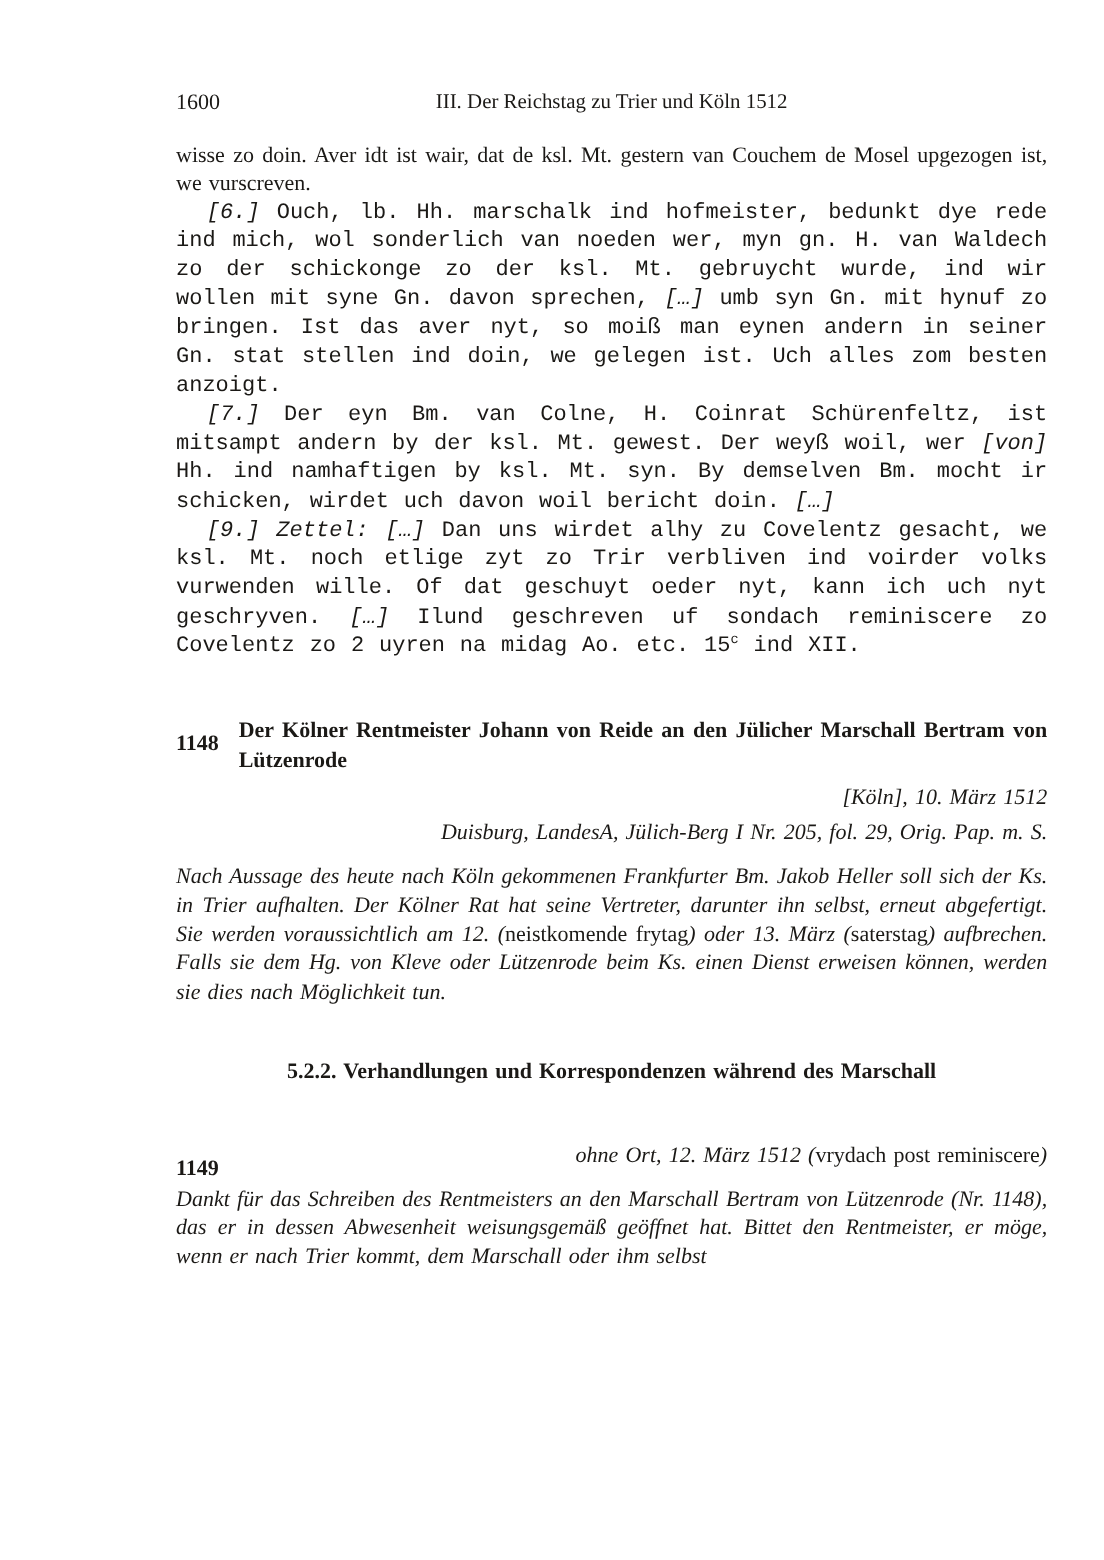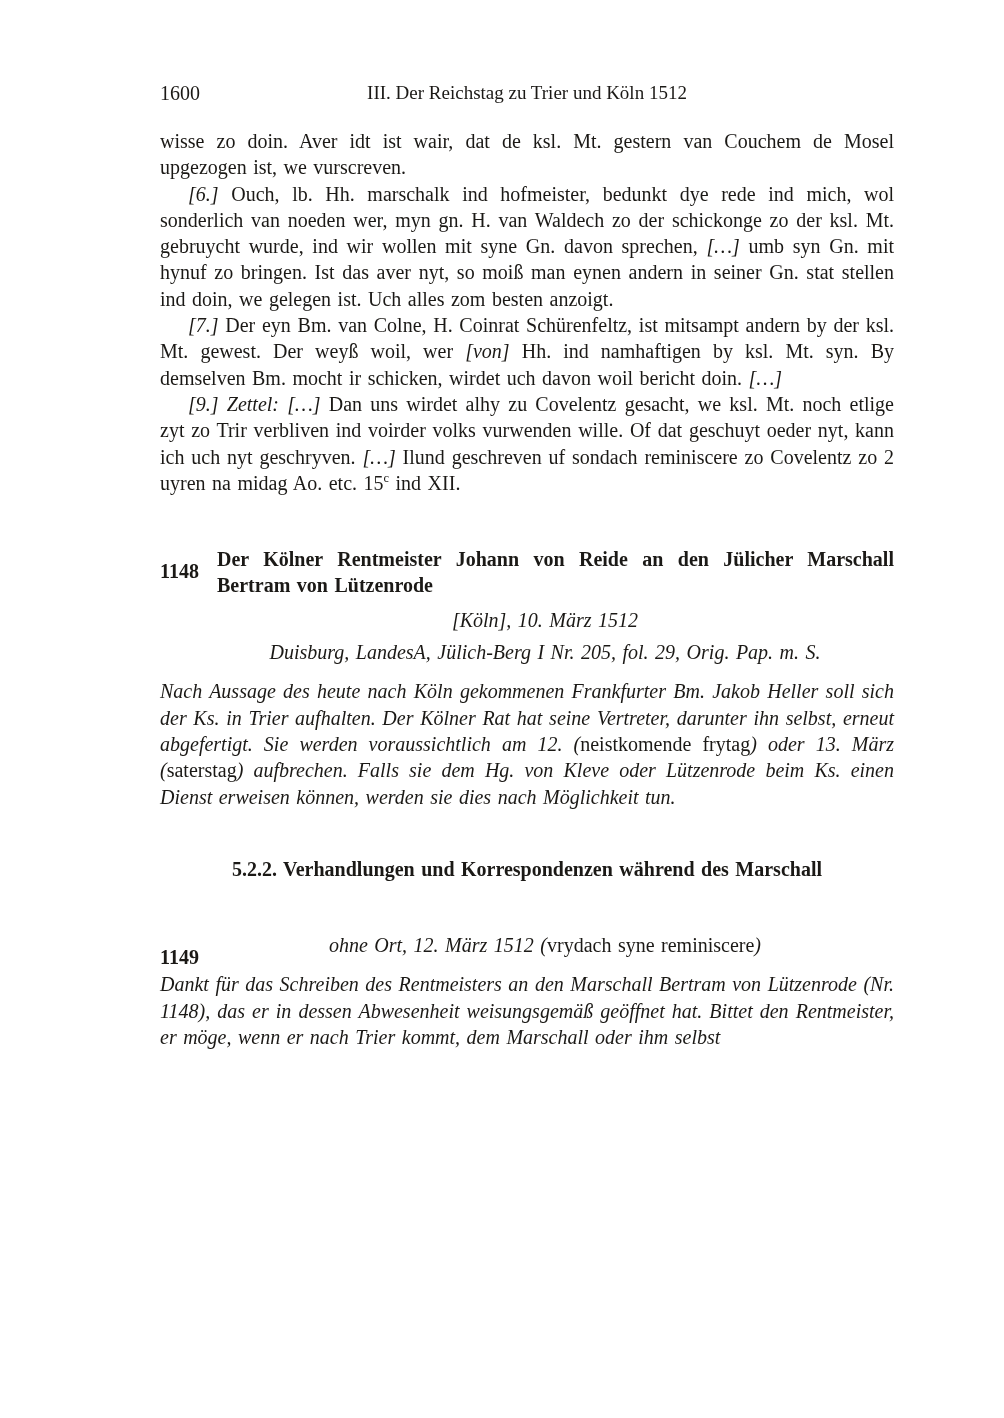--- a/index.html
+++ b/index.html
@@ -7,56 +7,56 @@
     width: 1004px;
     height: 1418px;
     background: #ffffff;
     color: #1b1916;
     font-family: "Liberation Serif", serif;
   }
   .page {
     box-sizing: border-box;
     width: 1004px;
     height: 1418px;
-    padding: 80px 110px 0 160px;
+    padding: 80px 52px 0 160px;
     overflow: hidden;
     background: #ffffff;
   }
   .page-header {
     position: relative;
     font-size: 19px;
     line-height: 26px;
     margin-bottom: 22px;
   }
   .page-number { position: absolute; left: 0; top: 0; font-size: 20px; }
   .running-title { display: block; text-align: center; }
 
   .blk {
     font-size: 20px;
     line-height: 26.3px;
     text-align: justify;
     word-spacing: 1.5px;
   }
   .blk-continuation { text-indent: 0; }
-  .blk-body { text-indent: 28px; }
+  .blk-body { text-indent: 28px; font-family: Liberation Mono, monospace; }
 
   .blk-entry-heading {
     font-weight: bold;
     position: relative;
     padding-left: 57px;
     margin-top: 50px;
     text-align: justify;
   }
   .entry-num { position: absolute; left: 0; top: 12px; }
 
   .blk-meta {
     font-style: italic;
     margin-left: 36px;
     margin-top: 8px;
-    text-align: center;
+    text-align: right;
   }
   .blk-meta + .blk-meta { margin-top: 6px; }
 
   .blk-summary {
     font-style: italic;
     margin-top: 13px;
   }
 
   .blk-section-heading {
     font-weight: bold;
@@ -81,16 +81,16 @@
       <div class="blk blk-continuation"><span>wisse zo doin. Aver idt ist wair, dat de ksl. Mt. gestern van Couchem de Mosel upgezogen ist, we vurscreven.</span></div>
       <div class="blk blk-body"><span class="it">[6.]</span><span> Ouch, lb. Hh. marschalk ind hofmeister, bedunkt dye rede ind mich, wol sonderlich van noeden wer, myn gn. H. van Waldech zo der schickonge zo der ksl. Mt. gebruycht wurde, ind wir wollen mit syne Gn. davon sprechen, </span><span class="it">[…]</span><span> umb syn Gn. mit hynuf zo bringen. Ist das aver nyt, so moiß man eynen andern in seiner Gn. stat stellen ind doin, we gelegen ist. Uch alles zom besten anzoigt.</span></div>
       <div class="blk blk-body"><span class="it">[7.]</span><span> Der eyn Bm. van Colne, H. Coinrat Schürenfeltz, ist mitsampt andern by der ksl. Mt. gewest. Der weyß woil, wer </span><span class="it">[von]</span><span> Hh. ind namhaftigen by ksl. Mt. syn. By demselven Bm. mocht ir schicken, wirdet uch davon woil bericht doin. </span><span class="it">[…]</span></div>
       <div class="blk blk-body"><span class="it">[9.] Zettel: […]</span><span> Dan uns wirdet alhy zu Covelentz gesacht, we ksl. Mt. noch etlige zyt zo Trir verbliven ind voirder volks vurwenden wille. Of dat geschuyt oeder nyt, kann ich uch nyt geschryven. </span><span class="it">[…]</span><span> Ilund geschreven uf sondach reminiscere zo Covelentz zo 2 uyren na midag Ao. etc. 15</span><sup>c</sup><span> ind XII.</span></div>
       <div class="blk blk-entry-heading"><span class="entry-num">1148</span><span class="entry-text"><span>Der Kölner Rentmeister Johann von Reide an den Jülicher Marschall Bertram von Lützenrode</span></span></div>
       <div class="blk blk-meta"><span>[Köln], 10. März 1512</span></div>
       <div class="blk blk-meta"><span>Duisburg, LandesA, Jülich-Berg I Nr. 205, fol. 29, Orig. Pap. m. S.</span></div>
       <div class="blk blk-summary"><span>Nach Aussage des heute nach Köln gekommenen Frankfurter Bm. Jakob Heller soll sich der Ks. in Trier aufhalten. Der Kölner Rat hat seine Vertreter, darunter ihn selbst, erneut abgefertigt. Sie werden voraussichtlich am 12. (</span><span class="rm">neistkomende frytag</span><span>) oder 13. März (</span><span class="rm">saterstag</span><span>) aufbrechen. Falls sie dem Hg. von Kleve oder Lützenrode beim Ks. einen Dienst erweisen können, werden sie dies nach Möglichkeit tun.</span></div>
       <div class="blk blk-section-heading"><span>5.2.2. Verhandlungen und Korrespondenzen während des Marschall</span></div>
       <div class="blk blk-entry-heading"><span class="entry-num">1149</span></div>
-      <div class="blk blk-meta"><span>ohne Ort, 12. März 1512 (</span><span class="rm">vrydach syne reminiscere</span><span>)</span></div>
+      <div class="blk blk-meta"><span>ohne Ort, 12. März 1512 (</span><span class="rm">vrydach post reminiscere</span><span>)</span></div>
       <div class="blk blk-summary"><span>Dankt für das Schreiben des Rentmeisters an den Marschall Bertram von Lützenrode (Nr. 1148), das er in dessen Abwesenheit weisungsgemäß geöffnet hat. Bittet den Rentmeister, er möge, wenn er nach Trier kommt, dem Marschall oder ihm selbst</span></div>
     </main>
 </div>
 
 </body></html>

